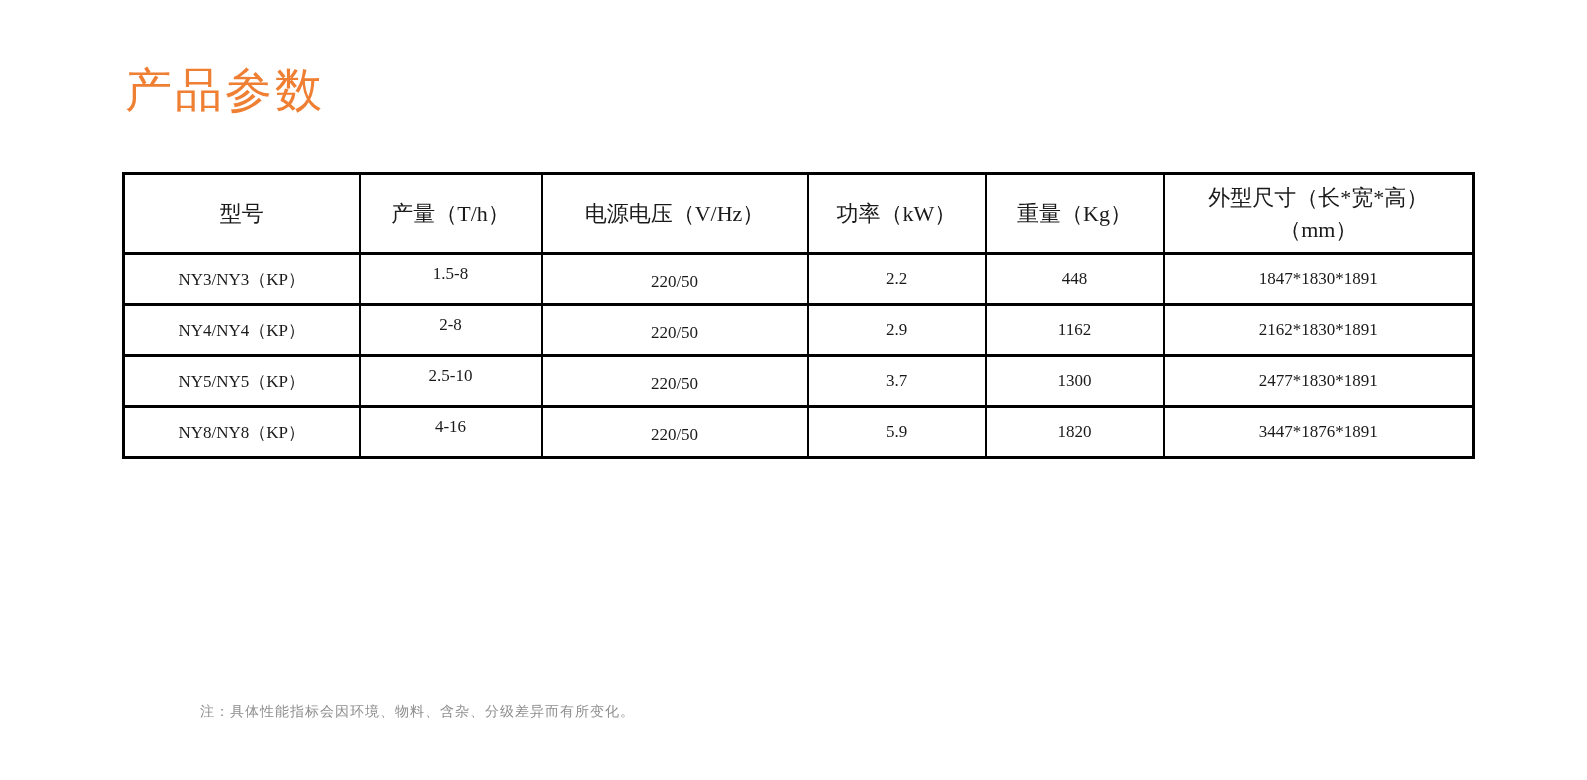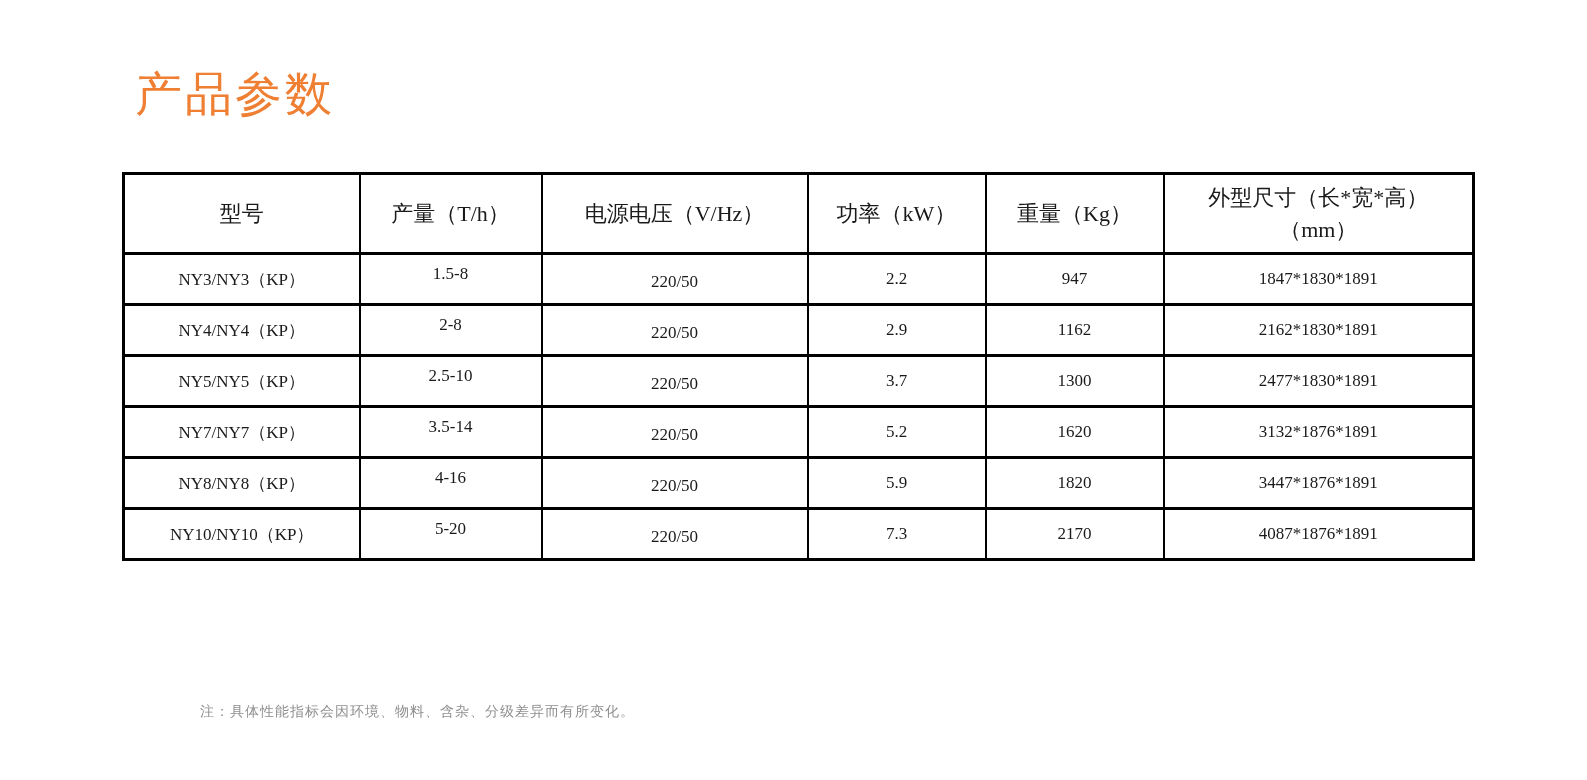--- a/index.html
+++ b/index.html
@@ -13,23 +13,22 @@
   body{font-family:"Liberation Serif","DejaVu Serif",serif;}
 
   .page-title{
     position:absolute;
     left:125px;
     top:66px;
     font-size:47px;
     line-height:1.2;
     letter-spacing:3px;
     color:var(--accent);
-    font-family:Liberation Serif, serif;
+    font-family:Liberation Mono, monospace;
     font-weight:400;
-    margin-left:10px;
   }
 
   table.params{
     position:absolute;
     left:122px;
     top:172px;
     width:1350px;
     border-collapse:collapse;
     table-layout:fixed;
     border:3px solid var(--table-border);
@@ -100,59 +99,43 @@
       <th class="hdr-dimensions">外型尺寸（长*宽*高）
 （mm）</th>
     </tr>
   </thead>
   <tbody>
     <tr>
       <td>NY3/NY3（KP）</td>
       <td class="cell-output">1.5-8</td>
       <td class="cell-voltage">220/50</td>
       <td>2.2</td>
-      <td>947</td>
+      <td>448</td>
       <td>1847*1830*1891</td>
     </tr>
     <tr>
       <td>NY4/NY4（KP）</td>
       <td class="cell-output">2-8</td>
       <td class="cell-voltage">220/50</td>
       <td>2.9</td>
       <td>1162</td>
       <td>2162*1830*1891</td>
     </tr>
     <tr>
       <td>NY5/NY5（KP）</td>
       <td class="cell-output">2.5-10</td>
       <td class="cell-voltage">220/50</td>
       <td>3.7</td>
       <td>1300</td>
       <td>2477*1830*1891</td>
     </tr>
     <tr>
-      <td>NY7/NY7（KP）</td>
-      <td class="cell-output">3.5-14</td>
-      <td class="cell-voltage">220/50</td>
-      <td>5.2</td>
-      <td>1620</td>
-      <td>3132*1876*1891</td>
-    </tr>
-    <tr>
       <td>NY8/NY8（KP）</td>
       <td class="cell-output">4-16</td>
       <td class="cell-voltage">220/50</td>
       <td>5.9</td>
       <td>1820</td>
       <td>3447*1876*1891</td>
     </tr>
-    <tr>
-      <td>NY10/NY10（KP）</td>
-      <td class="cell-output">5-20</td>
-      <td class="cell-voltage">220/50</td>
-      <td>7.3</td>
-      <td>2170</td>
-      <td>4087*1876*1891</td>
-    </tr>
   </tbody>
 </table>
 
 <p class="footnote">注：具体性能指标会因环境、物料、含杂、分级差异而有所变化。</p>
 
 </body></html>

